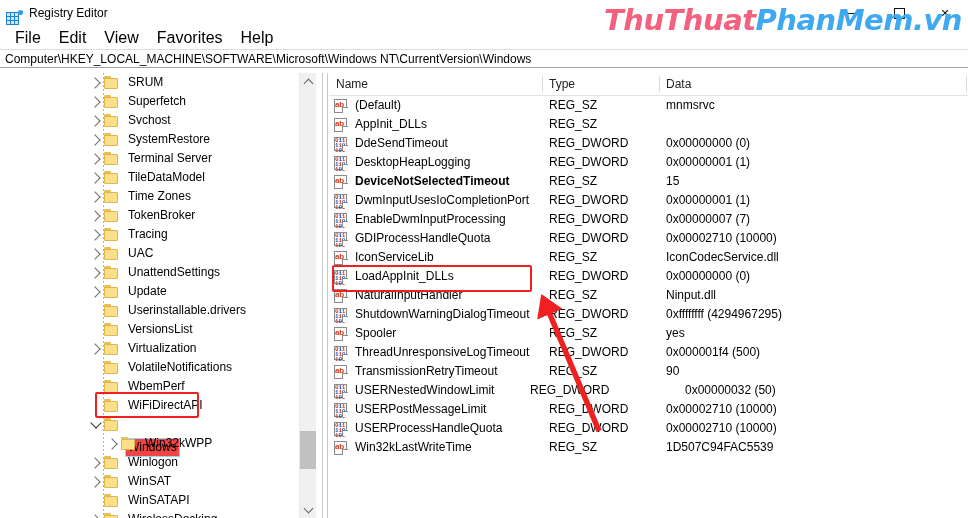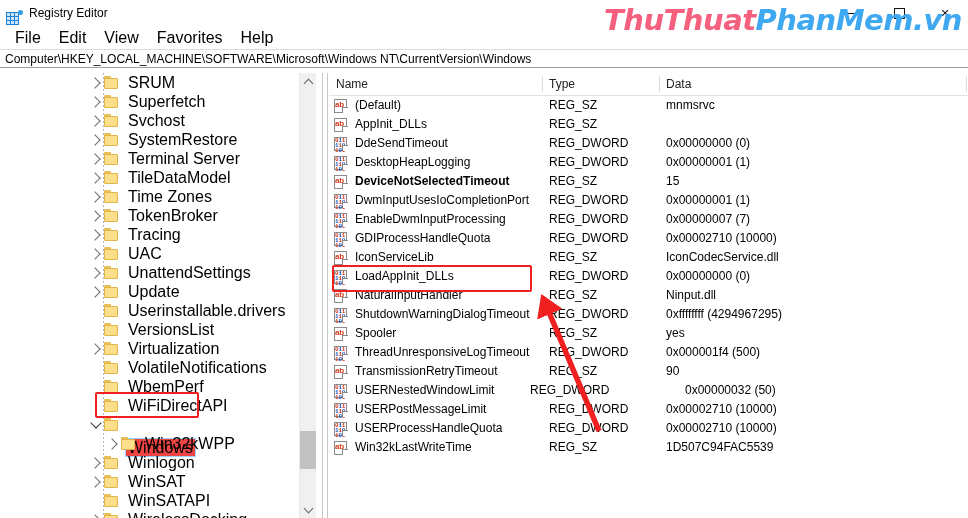--- a/index.html
+++ b/index.html
@@ -168,21 +168,21 @@
   }
   .folder .body {
     position: absolute; left: 0; top: 2px;
     width: 14px; height: 11px;
     background: #fbdf8b;
     border: 1px solid #e0b64a;
     box-sizing: border-box;
     border-radius: 0 1px 1px 1px;
   }
   .tlabel {
-    font-size: 16px;
+    font-size: 12px;
     color: #000;
     line-height: 19px;
     padding: 0 3px;
   }
   .trow.selected .tlabel {
     background: #ef4444;
     border: 1px solid #99d1ff;
     padding: 0 2px;
     line-height: 17px;
     margin-top: 46px;

